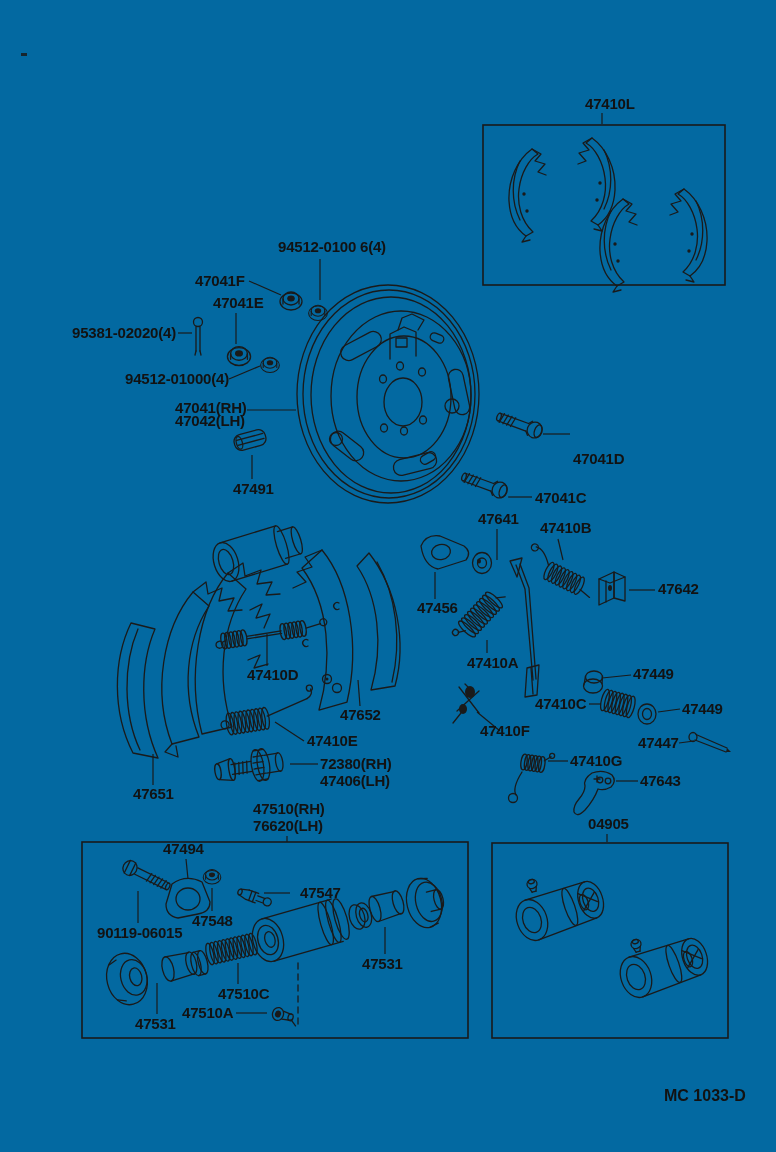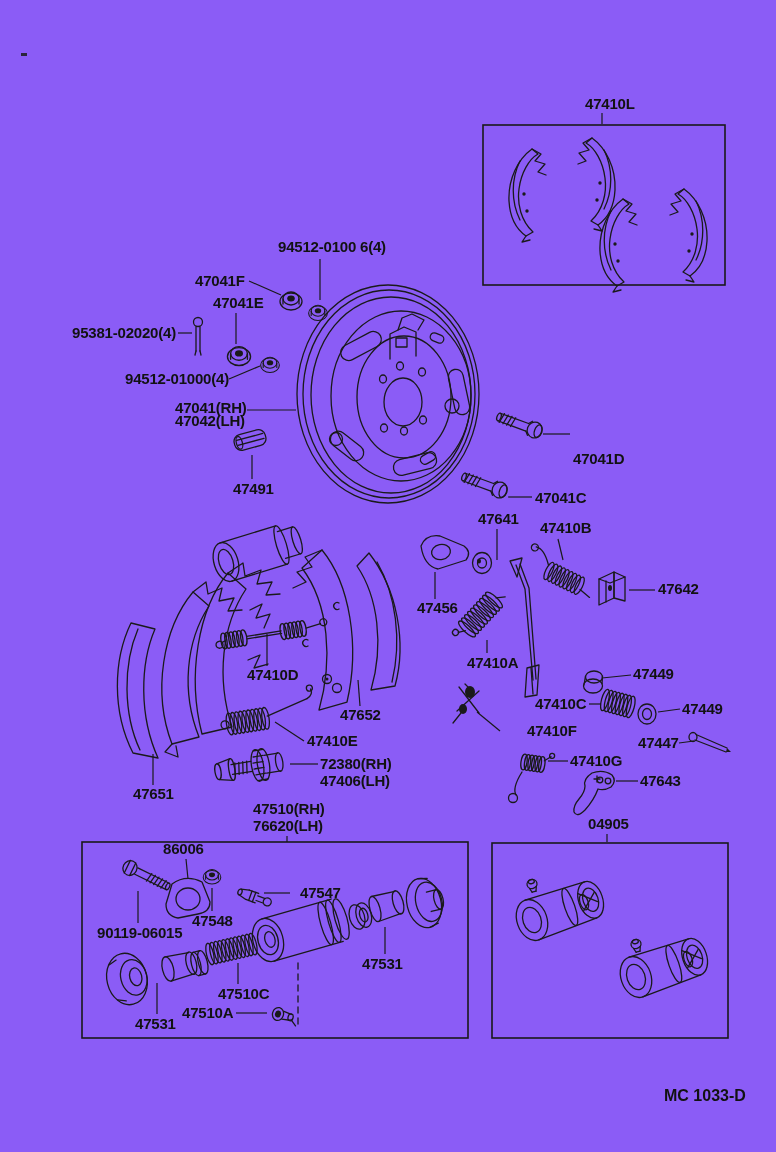--- a/index.html
+++ b/index.html
@@ -1,16 +1,16 @@
 <!DOCTYPE html>
 <html><head>
 <meta charset="utf-8">
 <style>
   html,body{margin:0;padding:0;background:#fff;}
-  .stage{position:relative;width:776px;height:1152px;background:#8b5cf6;overflow:hidden;
+  .stage{position:relative;width:776px;height:1152px;background:#0369a1;overflow:hidden;
          font-family:"Liberation Sans",sans-serif;}
   .stage svg{position:absolute;left:0;top:0;}
   .lbl{position:absolute;font:bold 15px/1.06 "Liberation Sans",sans-serif;color:#121212;
        letter-spacing:-0.2px;white-space:nowrap;}
   .doccode{position:absolute;font:bold 16px/1 "Liberation Sans",sans-serif;color:#121212;margin-top:22px;}
   .ink{stroke:#1a1a1a;fill:none;stroke-width:1.3;stroke-linecap:round;stroke-linejoin:round;}
   .fill{fill:#1a1a1a;stroke:none;}
   .box{stroke:#1a1a1a;fill:none;stroke-width:1.6;}
   .leader{stroke:#1a1a1a;stroke-width:1.2;fill:none;}
 </style>
@@ -548,30 +548,30 @@
 <div class="lbl" style="left:417px;top:600px">47456</div>
 <div class="lbl" style="left:658px;top:581px">47642</div>
 <div class="lbl" style="left:467px;top:655px">47410A</div>
 <div class="lbl" style="left:247px;top:667px">47410D</div>
 <div class="lbl" style="left:340px;top:707px">47652</div>
 <div class="lbl" style="left:307px;top:733px">47410E</div>
 <div class="lbl" style="left:633px;top:666px">47449</div>
 <div class="lbl" style="left:535px;top:696px">47410C</div>
 <div class="lbl" style="left:682px;top:701px">47449</div>
 <div class="lbl" style="left:638px;top:735px">47447</div>
-<div class="lbl" style="left:527px;top:723px">47410F</div>
+<div class="lbl" style="left:480px;top:723px">47410F</div>
 <div class="lbl" style="left:570px;top:753px">47410G</div>
 <div class="lbl" style="left:640px;top:773px">47643</div>
 <div class="lbl" style="left:133px;top:786px">47651</div>
 <div class="lbl" style="left:320px;top:756px">72380(RH)</div>
 <div class="lbl" style="left:320px;top:773px">47406(LH)</div>
 <div class="lbl" style="left:253px;top:801px">47510(RH)</div>
 <div class="lbl" style="left:253px;top:818px">76620(LH)</div>
 <div class="lbl" style="left:588px;top:816px">04905</div>
-<div class="lbl" style="left:163px;top:841px">86006</div>
+<div class="lbl" style="left:163px;top:841px">47494</div>
 <div class="lbl" style="left:300px;top:885px">47547</div>
 <div class="lbl" style="left:192px;top:913px">47548</div>
 <div class="lbl" style="left:97px;top:925px">90119-06015</div>
 <div class="lbl" style="left:362px;top:956px">47531</div>
 <div class="lbl" style="left:218px;top:986px">47510C</div>
 <div class="lbl" style="left:182px;top:1005px">47510A</div>
 <div class="lbl" style="left:135px;top:1016px">47531</div>
 <div class="doccode" style="left:664px;top:1066px">MC 1033-D</div>
 
 </div>

